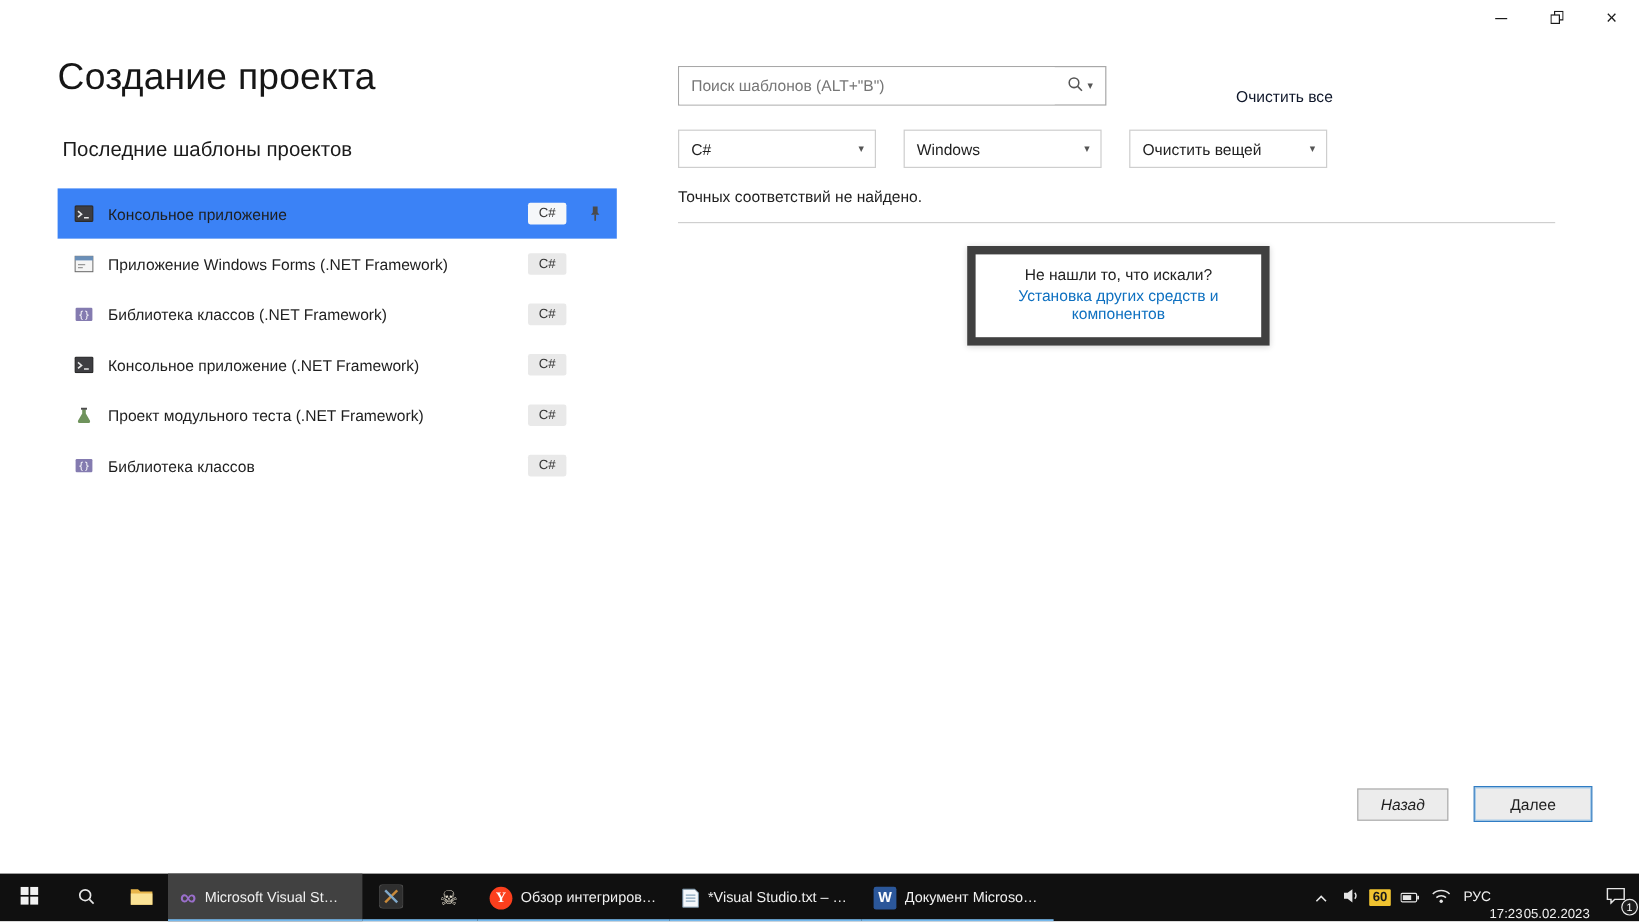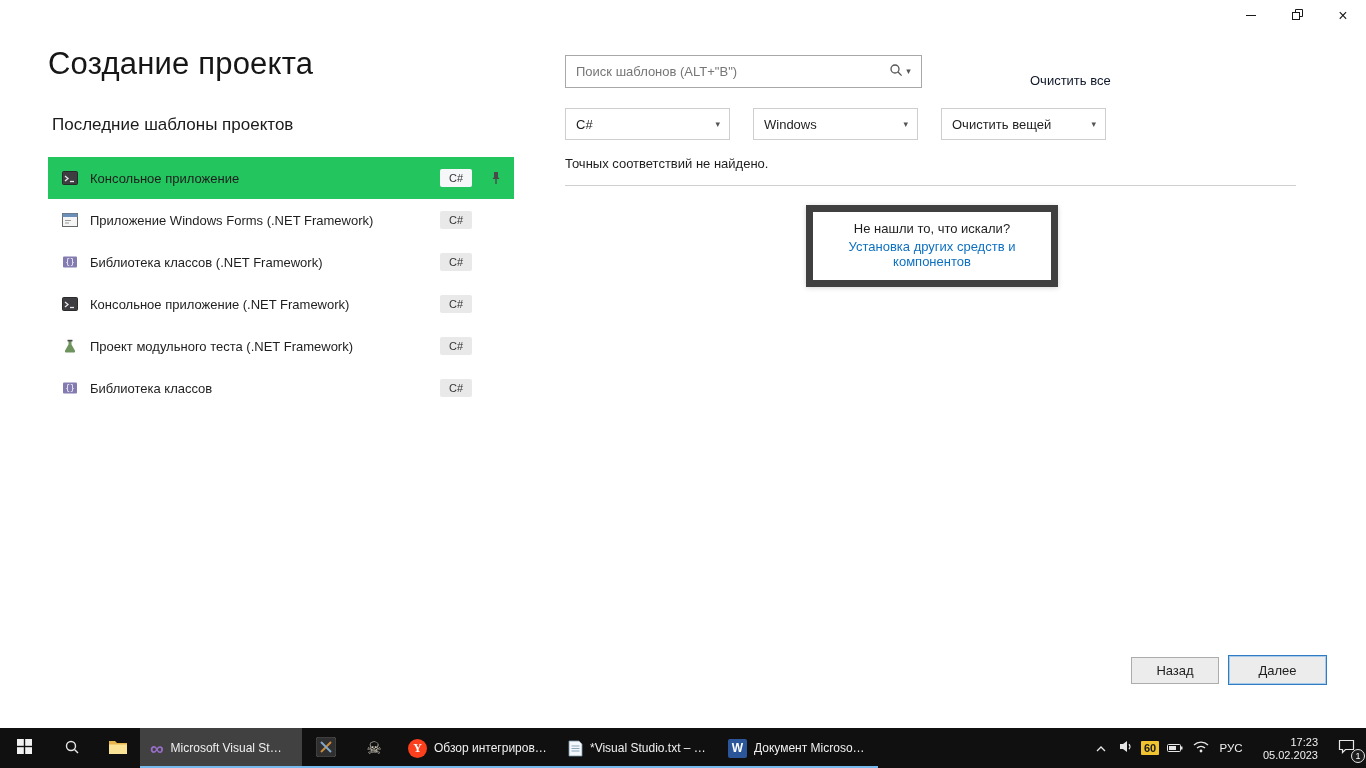--- a/index.html
+++ b/index.html
@@ -11,21 +11,21 @@
   .titlebar-controls { position: absolute; top: 0; right: 0; display: flex; z-index: 5; }
   .tb-btn { width: 46px; height: 31px; border: none; background: transparent; display: flex; align-items: center; justify-content: center; cursor: pointer; color: #1a1a1a; }
   .min-line { display: block; width: 10px; height: 0; border-top: 1px solid #1a1a1a; }
   .close-x { font-size: 16px; line-height: 1; }
 
   
   .page-title { position: absolute; left: 48px; top: 46px; font-size: 31px; font-weight: 400; color: #161616; letter-spacing: .2px; }
   .recent-heading { position: absolute; left: 52px; top: 115px; font-size: 17px; color: #1b1b1b; }
   .tpl-list { position: absolute; left: 48px; top: 157px; width: 466px; }
   .tpl-row { position: relative; height: 42px; display: flex; align-items: center; padding: 0 76px 0 14px; cursor: pointer; background: #fff; }
-  .tpl-row.selected { background: #22c55e; }
+  .tpl-row.selected { background: #3b82f6; }
   .tpl-icon { width: 18px; height: 16px; margin-right: 10px; display: flex; align-items: center; flex: none; }
   .tpl-label { font-size: 13px; color: #1e1e1e; white-space: nowrap; overflow: hidden; }
   .tpl-badge { position: absolute; right: 42px; top: 50%; transform: translateY(-50%); background: #e9e9e9; color: #333; font-size: 11px; padding: 3px 9px; border-radius: 2px; }
   .tpl-row.selected .tpl-badge { background: #f5f7f9; }
   .pin-btn { position: absolute; right: 8px; top: 50%; transform: translateY(-50%); width: 20px; height: 20px; display: flex; align-items: center; justify-content: center; cursor: pointer; }
 
   
   .search-wrap { position: absolute; left: 565px; top: 55px; width: 357px; height: 33px; border: 1px solid #a8a8a8; background: #fff; display: flex; }
   .search-wrap input { flex: 1; border: none; outline: none; padding: 0 10px; font-size: 13px; font-family: "Liberation Sans", sans-serif; color: #1e1e1e; }
   .search-wrap input::placeholder { color: #767676; }
@@ -37,21 +37,21 @@
   .filter { width: 165px; height: 32px; border: 1px solid #cecece; background: #fff; display: flex; align-items: center; justify-content: space-between; padding: 0 9px 0 10px; font-size: 13px; color: #1e1e1e; cursor: pointer; }
 
   .no-match { position: absolute; left: 565px; top: 156px; font-size: 13px; color: #1e1e1e; }
   .divider { position: absolute; left: 565px; top: 185px; width: 731px; height: 0; border-top: 1px solid #cfcfcf; }
 
   .notfound { position: absolute; left: 806px; top: 205px; width: 252px; background: #fff; border: 7px solid #404040; box-shadow: 0 1px 5px rgba(0,0,0,.16); text-align: center; padding: 9px 4px 10px; }
   .notfound-title { font-size: 13px; color: #1e1e1e; }
   .notfound-link { display: inline-block; margin-top: 3px; font-size: 13px; color: #0e70c0; cursor: pointer; text-decoration: none; }
 
   .btn { position: absolute; font-size: 13px; font-family: "Liberation Sans", sans-serif; color: #1e1e1e; background: #ececec; cursor: pointer; }
-  .btn.back { left: 1131px; top: 657px; width: 88px; height: 27px; border: 1px solid #acacac; }
+  .btn.back { left: 1131px; top: 657px; width: 76px; height: 27px; border: 1px solid #acacac; font-style: italic; }
   .btn.next { left: 1228px; top: 655px; width: 99px; height: 30px; border: 1px solid #2f7cc4; box-shadow: inset 0 0 0 1px #a9cbe8; }
 
   
   .taskbar { position: absolute; left: 0; bottom: 0; width: 1366px; height: 40px; background: #101010; display: flex; align-items: stretch; z-index: 10; }
   .tb { position: relative; border: none; background: transparent; display: flex; align-items: center; justify-content: center; cursor: pointer; color: #ececec; flex: none; }
   .tb.w48 { width: 48px; }
   .tb.w44 { width: 44px; }
   .tb.app { width: 160px; justify-content: flex-start; padding: 0 10px; }
   .tb.vsbtn { width: 162px; }
   .tb.active { background: #414141; }
@@ -62,21 +62,21 @@
   .ya-circle { width: 19px; height: 19px; border-radius: 50%; background: #fc3f1d; color: #fff; font-size: 12px; font-weight: bold; display: flex; align-items: center; justify-content: center; font-family: "Liberation Serif", serif; }
   .word-sq { width: 19px; height: 19px; border-radius: 2px; background: #2b579a; color: #fff; font-size: 12px; font-weight: bold; display: flex; align-items: center; justify-content: center; }
   .skull-glyph { font-size: 17px; color: #dcd6c6; line-height: 1; }
 
   .tb-spacer { flex: 1; }
   .tray { position: relative; border: none; background: transparent; display: flex; flex-direction: row; align-items: center; justify-content: center; cursor: pointer; color: #ececec; flex: none; }
   .tray.w22 { width: 22px; } .tray.w26 { width: 26px; } .tray.w34 { width: 34px; }
   .badge60 { width: 24px; font-size: 11px; font-weight: bold; color: #1a1a1a; }
   .badge60 .inner { background: #f0c330; padding: 1px 3px; border-radius: 1px; }
   .lang { font-size: 11.5px; color: #f0f0f0; }
-  .clock { width: 78px; flex-direction: column; align-items: flex-end; justify-content: center; padding-right: 8px; gap: 1px; text-align: center; }
+  .clock { width: 78px; align-items: flex-end; justify-content: center; padding-right: 8px; gap: 1px; text-align: center; }
   .clock span { font-size: 11px; line-height: 12px; color: #f0f0f0; display: block; }
   .action { width: 40px; }
   .ac-badge { position: absolute; right: 1px; bottom: 5px; width: 14px; height: 14px; border-radius: 50%; background: #1c1c1c; border: 1px solid #e8e8e8; color: #fff; font-size: 9px; display: flex; align-items: center; justify-content: center; line-height: 1; }
 </style>
 </head>
 <body>
 
 <div id="app">
 
   <div class="titlebar-controls">

